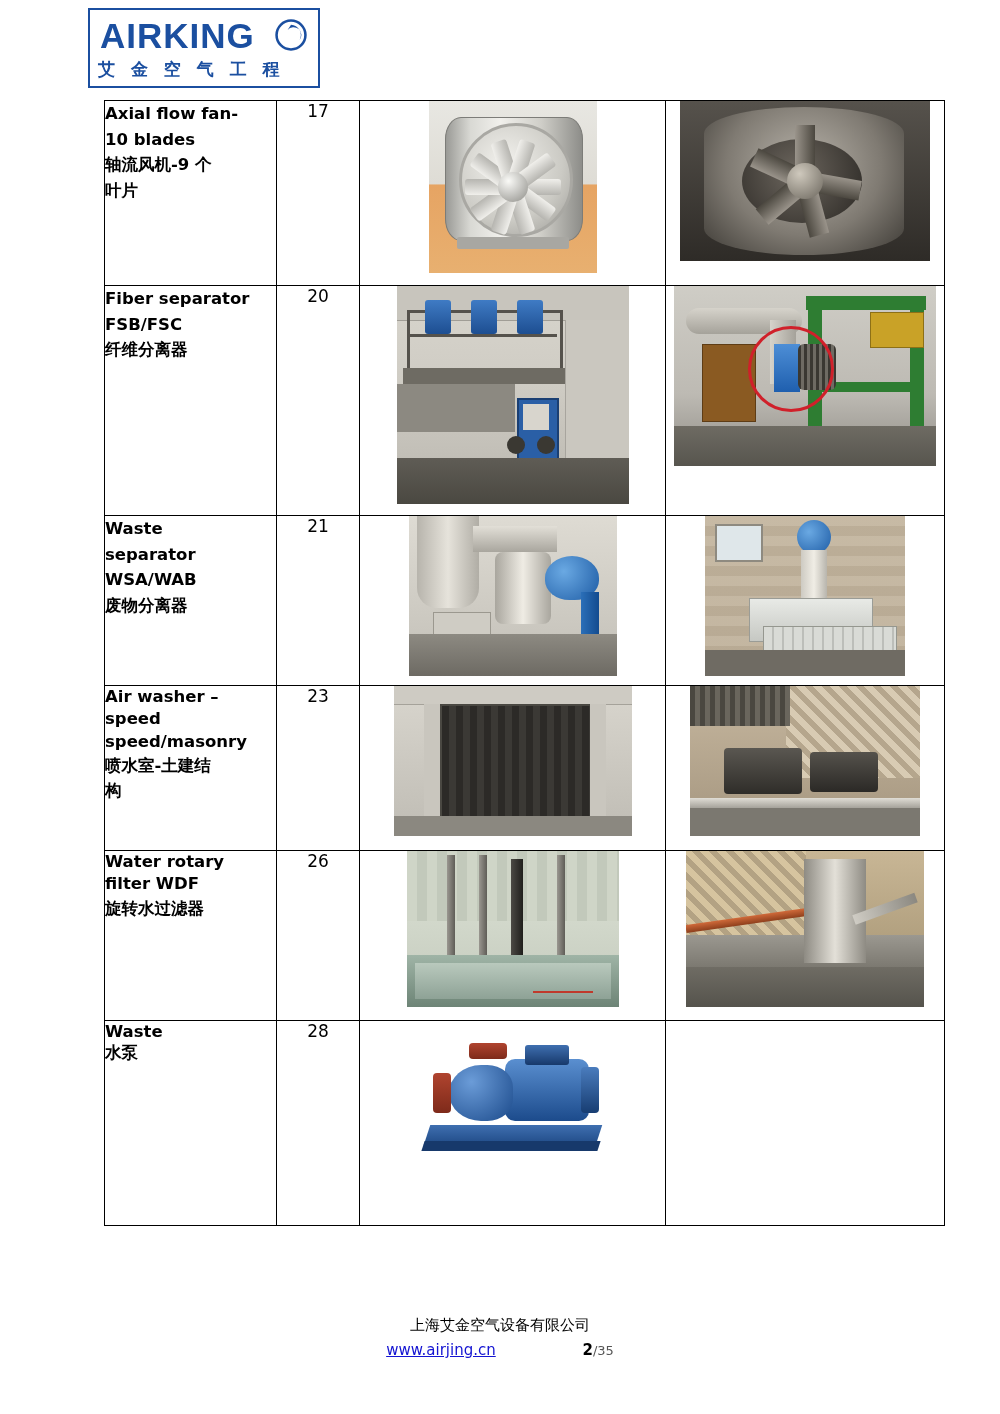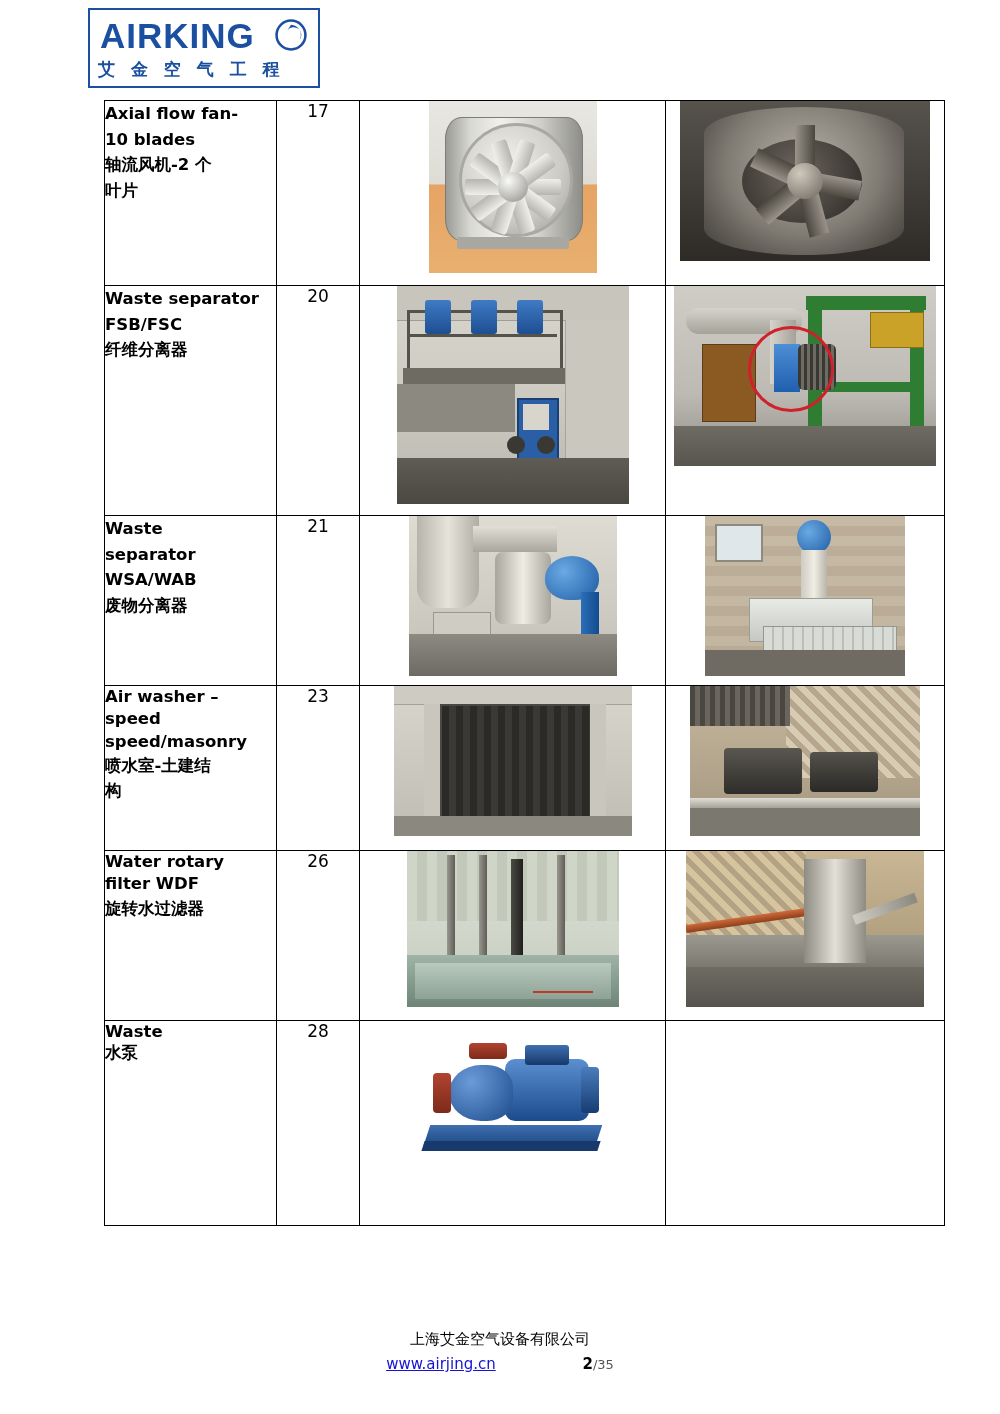--- a/index.html
+++ b/index.html
@@ -278,21 +278,20 @@
     position: absolute;
     left: 0;
     top: 1316px;
     width: 1000px;
     text-align: center;
   }
   .footer-line1 {
     font-family: "DejaVu Sans", sans-serif;
     font-size: 15px;
     color: #000;
-    margin-top: 14px;
   }
   .footer-line2 {
     margin-top: 6px;
     font-family: "DejaVu Sans", sans-serif;
     font-size: 15px;
   }
   .footer-url {
     color: #1414d2;
     text-decoration: underline;
   }
@@ -332,21 +331,21 @@
         <col class="c-page">
         <col class="c-img1">
         <col class="c-img2">
     </colgroup>
     <tbody>
 
       <tr style="height:185px;">
         <td class="name-cell">
           <div>Axial flow fan-</div>
           <div>10 blades</div>
-          <div>轴流风机-2 个</div>
+          <div>轴流风机-9 个</div>
           <div>叶片</div>
         </td>
         <td class="page-cell">17</td>
         <td class="img-cell">
           <div class="photo ph-fan1">
             <div class="duct"></div>
             <div class="rim"></div>
             <div class="blade" style="transform:rotate(0deg)"></div>
             <div class="blade" style="transform:rotate(36deg)"></div>
             <div class="blade" style="transform:rotate(72deg)"></div>
@@ -370,21 +369,21 @@
             <div class="bl" style="transform:rotate(140deg)"></div>
             <div class="bl" style="transform:rotate(205deg)"></div>
             <div class="bl" style="transform:rotate(270deg)"></div>
             <div class="hub2"></div>
           </div>
         </td>
       </tr>
 
       <tr style="height:230px;">
         <td class="name-cell">
-          <div>Waste separator</div>
+          <div>Fiber separator</div>
           <div>FSB/FSC</div>
           <div>纤维分离器</div>
         </td>
         <td class="page-cell">20</td>
         <td class="img-cell">
           <div class="photo ph-fs1">
             <div class="ceil"></div>
             <div class="wall"></div>
             <div class="rail"></div>
             <div class="railbar"></div>

